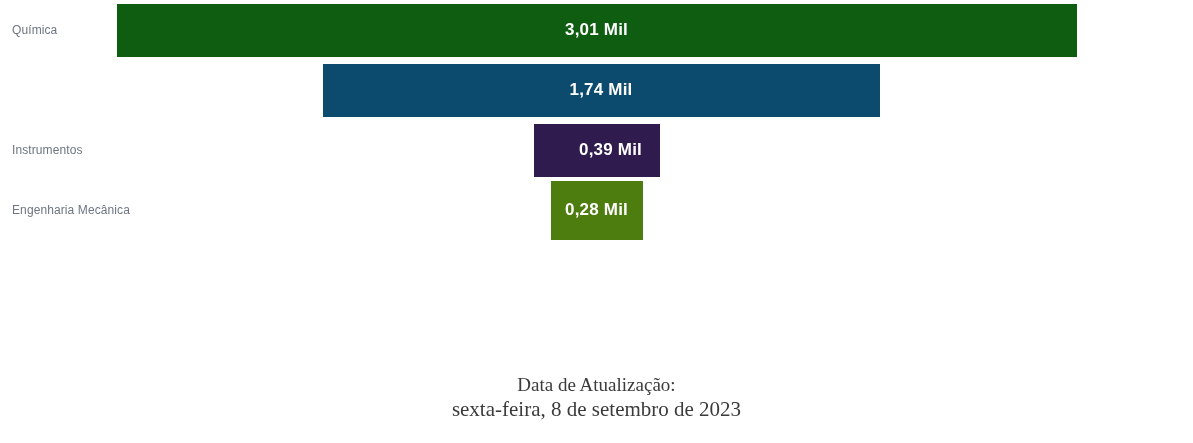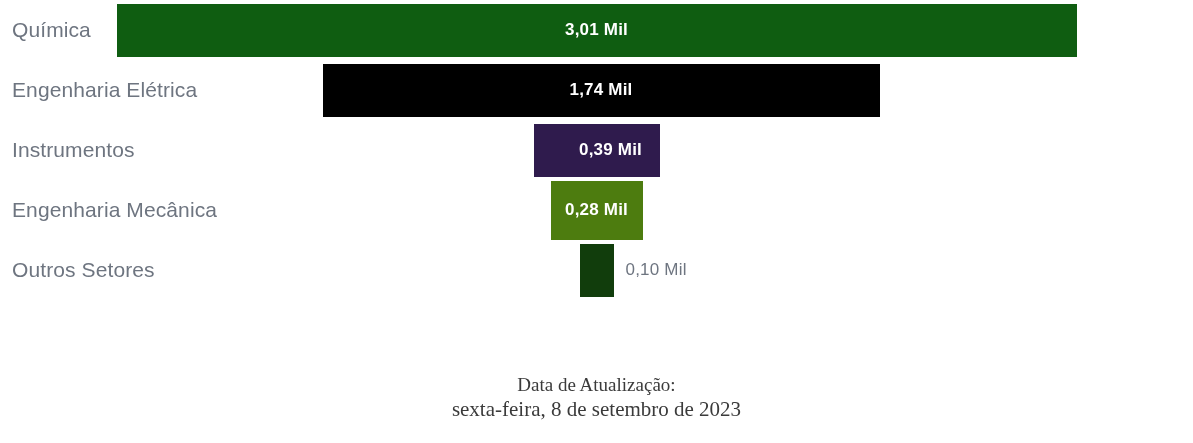--- a/index.html
+++ b/index.html
@@ -31,21 +31,21 @@
     position: relative;
     height: 60px;
     width: 1193px;
   }
 
   .row-label {
     position: absolute;
     left: 12px;
     top: 50%;
     transform: translateY(-50%);
-    font-size: 21px;
+    font-size: 12px;
     color: #6e7580;
     letter-spacing: 0.1px;
     white-space: nowrap;
   }
 
   .bar-area {
     position: absolute;
     left: 0;
     top: 0;
     width: 1193px;
@@ -121,24 +121,23 @@
       <div class="bar-area">
         <div class="bar-wrap">
           <div class="bar" style="width:960px;height:53px;background:#0f5d11;">
             <span class="bar-value-inside">3,01 Mil</span>
           </div>
         </div>
       </div>
     </div>
 
     <div class="funnel-row">
-      <div class="row-label">Engenharia Elétrica</div>
       <div class="bar-area">
         <div class="bar-wrap">
-          <div class="bar" style="width:557px;height:53px;background:#000000;margin-left:9px;">
+          <div class="bar" style="width:557px;height:53px;background:#0c4a6e;margin-left:9px;">
             <span class="bar-value-inside">1,74 Mil</span>
           </div>
         </div>
       </div>
     </div>
 
     <div class="funnel-row">
       <div class="row-label">Instrumentos</div>
       <div class="bar-area">
         <div class="bar-wrap">
@@ -153,30 +152,20 @@
       <div class="row-label">Engenharia Mecânica</div>
       <div class="bar-area">
         <div class="bar-wrap">
           <div class="bar" style="width:92px;height:59px;background:#4d7c0f;">
             <span class="bar-value-inside">0,28 Mil</span>
           </div>
         </div>
       </div>
     </div>
 
-    <div class="funnel-row">
-      <div class="row-label">Outros Setores</div>
-      <div class="bar-area">
-        <div class="bar-wrap">
-          <div class="bar" style="width:34px;height:53px;background:#113d0c;">
-            <span class="bar-value-outside">0,10 Mil</span>
-          </div>
-        </div>
-      </div>
-    </div>
 
   </div>
 
   <div class="footer">
     <div class="footer-title">Data de Atualização:</div>
     <div class="footer-date">sexta-feira, 8 de setembro de 2023</div>
   </div>
 
 </div>
 

